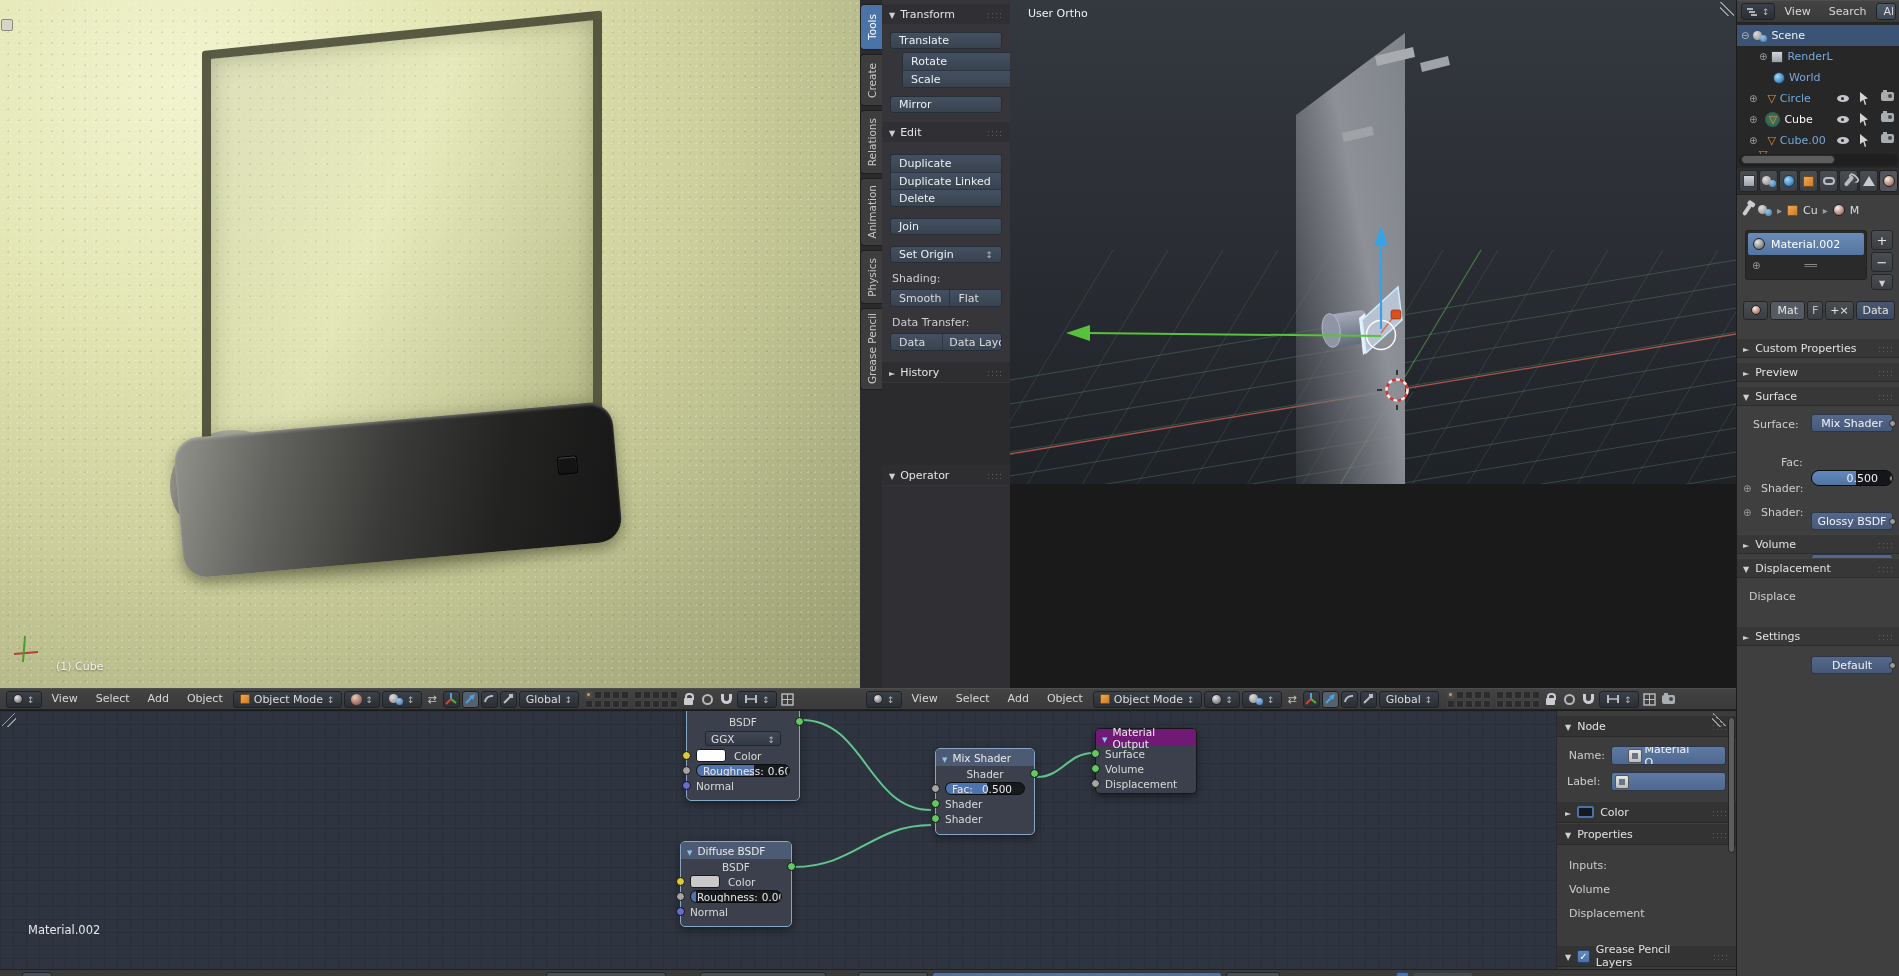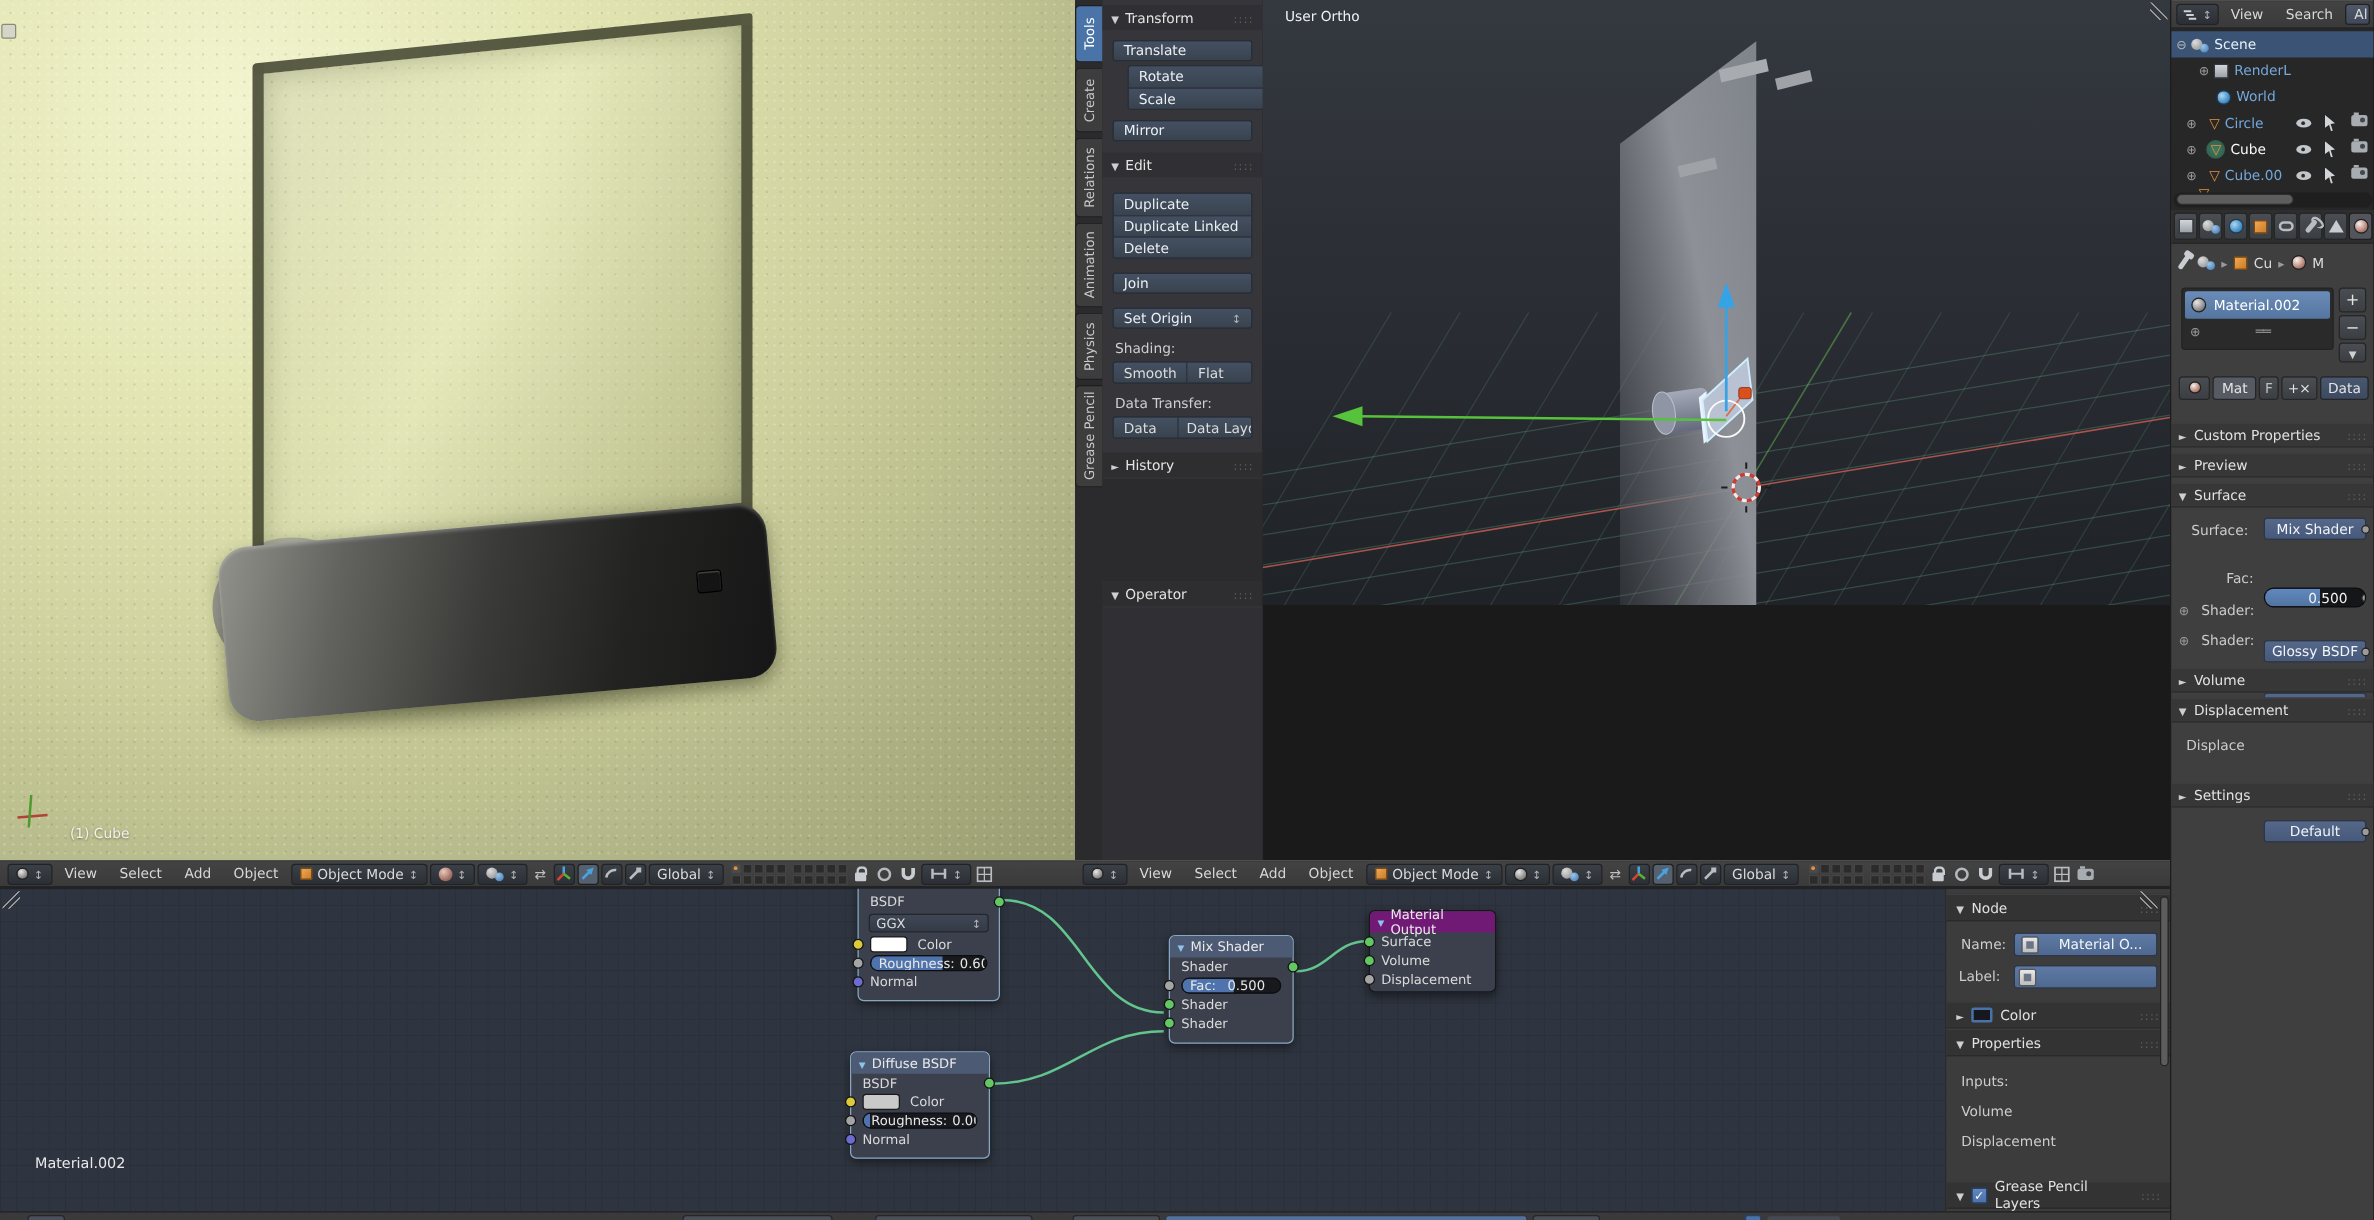--- a/index.html
+++ b/index.html
@@ -71,21 +71,21 @@
   #node-editor{background-color:#2f3540;background-image:linear-gradient(#2a2f39 1px,transparent 1px),
     linear-gradient(90deg,#2a2f39 1px,transparent 1px);background-size:13px 13px}
   .node{position:absolute;background:rgba(59,65,77,.96);border:1px solid #87a7c4;border-radius:5px;
     box-shadow:0 3px 8px rgba(0,0,0,.45);font-size:10.5px}
   .node.unsel{border-color:#15171a}
   .nhead{height:17px;border-radius:4px 4px 0 0;display:flex;align-items:center;gap:5px;padding:0 6px;color:#eaeaea}
   .nhead .i-dn::before{color:#8fc3ea;font-size:7px}
   .nhead.blue{background:#4c5a73}
   .nhead.green{background:#701a75}
   .nrow{position:relative;height:15px;display:flex;align-items:center;padding:0 9px;color:#dadada}
-  .nrow.right{justify-content:flex-start}
+  .nrow.right{justify-content:center}
   .sock{position:absolute;width:9px;height:9px;border-radius:50%;border:1px solid #111}
   .sock.l{left:-5px;top:3px}.sock.r{right:-5px;top:3px}
   .sg{background:#63c763}.sy{background:#dcc93c}.sn{background:#a5a5a5}.sp{background:#6b6bd0}
   .npill{position:relative;flex:1;height:13px;border-radius:7px;background:#17191d;border:1px solid #0c0d10;overflow:hidden;
     display:flex;align-items:center;color:#e8e8e8}
   .npill .fill{position:absolute;left:0;top:0;bottom:0;background:#4f74ad}
   .npill span{position:relative;z-index:1}
   .swatch{width:30px;height:13px;border-radius:3px;border:1px solid #1a1a1a;background:#fff;margin-right:8px}
   .nsection{height:22px;display:flex;align-items:center;gap:6px;padding:0 8px;background:#333;border-top:1px solid #3e3e3e;border-bottom:1px solid #292929;color:#e2e2e2}
   .corner{width:14px;height:14px;background:
@@ -786,21 +786,21 @@
       <path d="M 802 9 C 865 9, 868 99, 931 99" stroke="#63c48e" stroke-width="2" fill="none"></path>
       <path d="M 794 156 C 855 156, 872 114, 931 114" stroke="#63c48e" stroke-width="2" fill="none"></path>
       <path d="M 1037 66 C 1062 66, 1068 42, 1093 42" stroke="#63c48e" stroke-width="2" fill="none"></path>
     </svg>
 
     <div class="node" style="left:686px;top:-6px;width:114px;height:96px">
       <div class="nrow right" style="margin-top:8px">
         <span>BSDF</span>
         <span class="sock r sg"></span>
       </div>
-      <div style="margin:2px 8px;height:15px;border-radius:3px;background:linear-gradient(#3d4document,#323945);background:linear-gradient(#3f4755,#343b47);border:1px solid #22262d;display:flex;align-items:center;padding:0 5px">
+      <div style="margin:2px 18px;height:15px;border-radius:3px;background:linear-gradient(#3d4document,#323945);background:linear-gradient(#3f4755,#343b47);border:1px solid #22262d;display:flex;align-items:center;padding:0 5px">
         <span>GGX</span>
           <span class="i-ud" style="margin-left:auto"></span>
       </div>
       <div class="nrow">
         <span class="sock l sy"></span>
         <span class="swatch"></span>
         <span>Color</span>
       </div>
       <div class="nrow">
         <span class="sock l sn"></span>
@@ -893,21 +893,21 @@
     <div class="abs" style="left:28px;top:212px;color:#e8e8e8;font-size:11.5px">Material.002</div>
 
     <div class="abs" style="left:1556px;top:0;width:180px;height:258px;background:#3c3c3c;border-left:1px solid #2a2a2a;overflow:hidden">
       <div class="nsection" style="margin-top:4px">
         <span class="i-dn"></span>
         <span>Node</span>
         <span class="i-dots" style="margin-left:auto"></span>
       </div>
       <div style="display:flex;align-items:center;gap:6px;padding:9px 10px 0 10px">
         <span class="plabel" style="width:38px;text-align:right">Name:</span>
-        <div style="flex:1;height:19px;border-radius:3px;background:linear-gradient(#5e7aa4,#4e6档890);background:linear-gradient(#5e7aa4,#4e6890);border:1px solid #2c3648;display:flex;align-items:center;gap:16px;padding:0 5px;overflow:hidden">
+        <div style="flex:1;height:19px;border-radius:3px;background:linear-gradient(#5e7aa4,#4e6档890);background:linear-gradient(#5e7aa4,#4e6890);border:1px solid #2c3648;display:flex;align-items:center;gap:3px;padding:0 16px;overflow:hidden">
           <span class="chip"></span>
           <span style="color:#f2f6fa">Material O...</span>
         </div>
       </div>
       <div style="display:flex;align-items:center;gap:6px;padding:7px 10px 0 10px">
         <span class="plabel" style="width:38px;">Label:</span>
         <div style="flex:1;height:19px;border-radius:3px;background:linear-gradient(#5e7aa4,#4e6890);border:1px solid #2c3648;display:flex;align-items:center;gap:4px;padding:0 3px">
           <span class="chip"></span>
         </div>
       </div>

